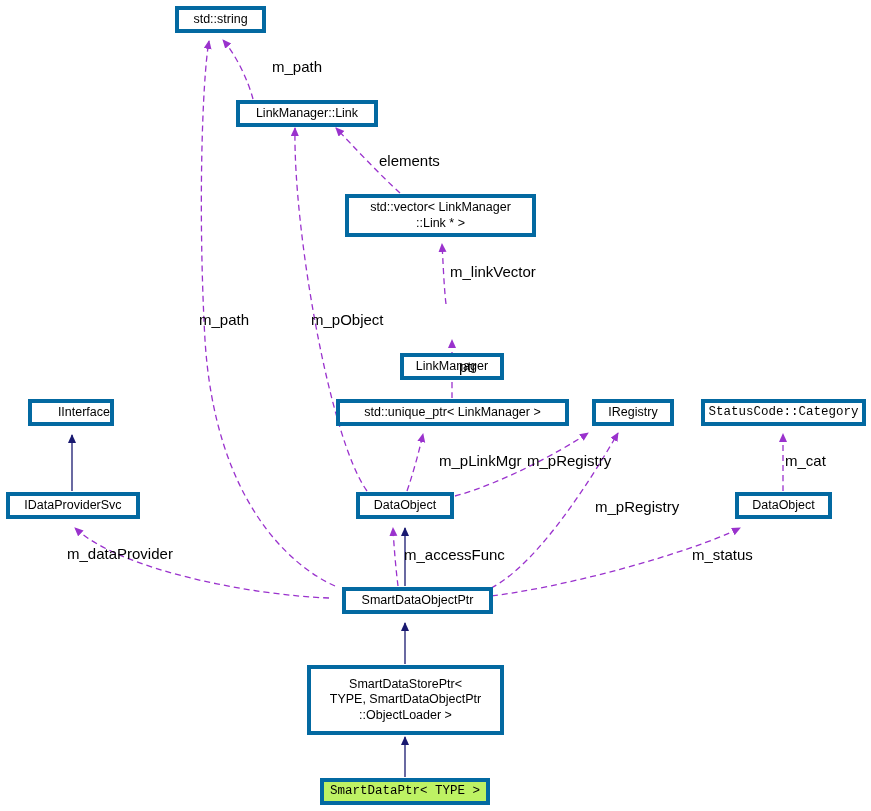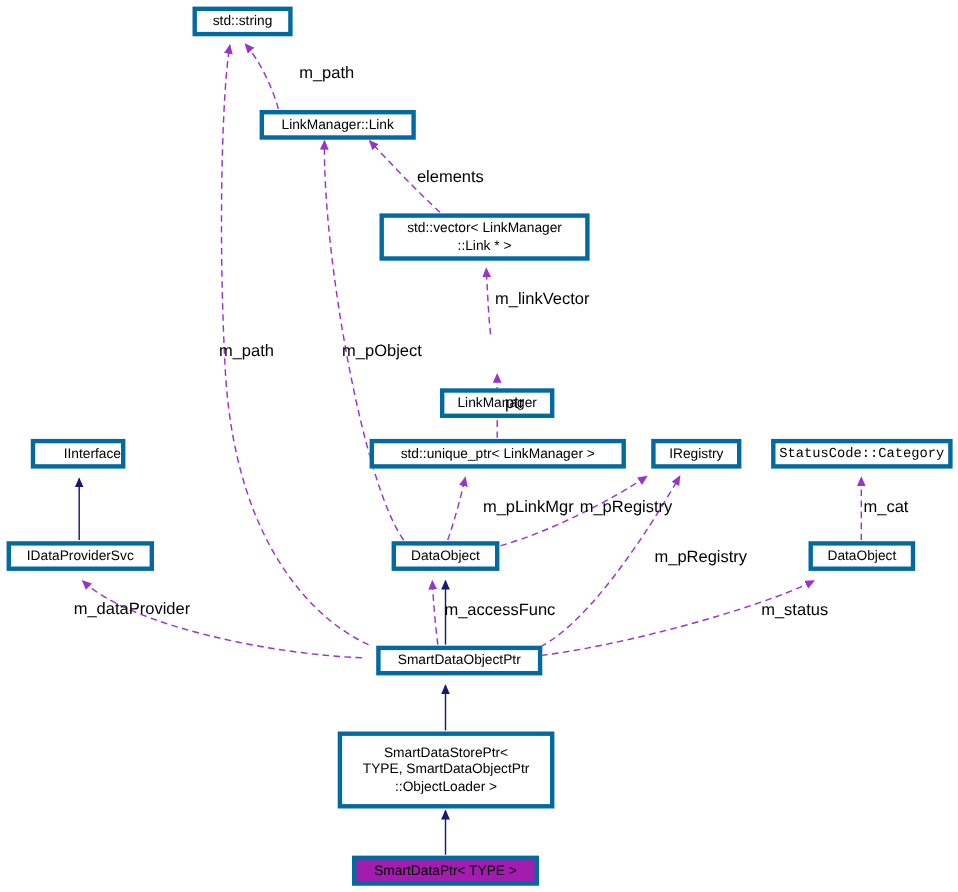--- a/index.html
+++ b/index.html
@@ -31,21 +31,22 @@
     display: flex;
     align-items: center;
     justify-content: center;
     text-align: center;
     font-size: 12.5px;
     color: #000000;
     line-height: 1.22;
     white-space: pre-line;
   }
   .node.highlight {
-    background: #a21caf;
+    background: #bef264;
+    font-family: Liberation Mono, monospace;
   }
   .edge-label {
     position: absolute;
     font-size: 15px;
     color: #000000;
     white-space: nowrap;
   }
 </style>
 </head>
 <body>

